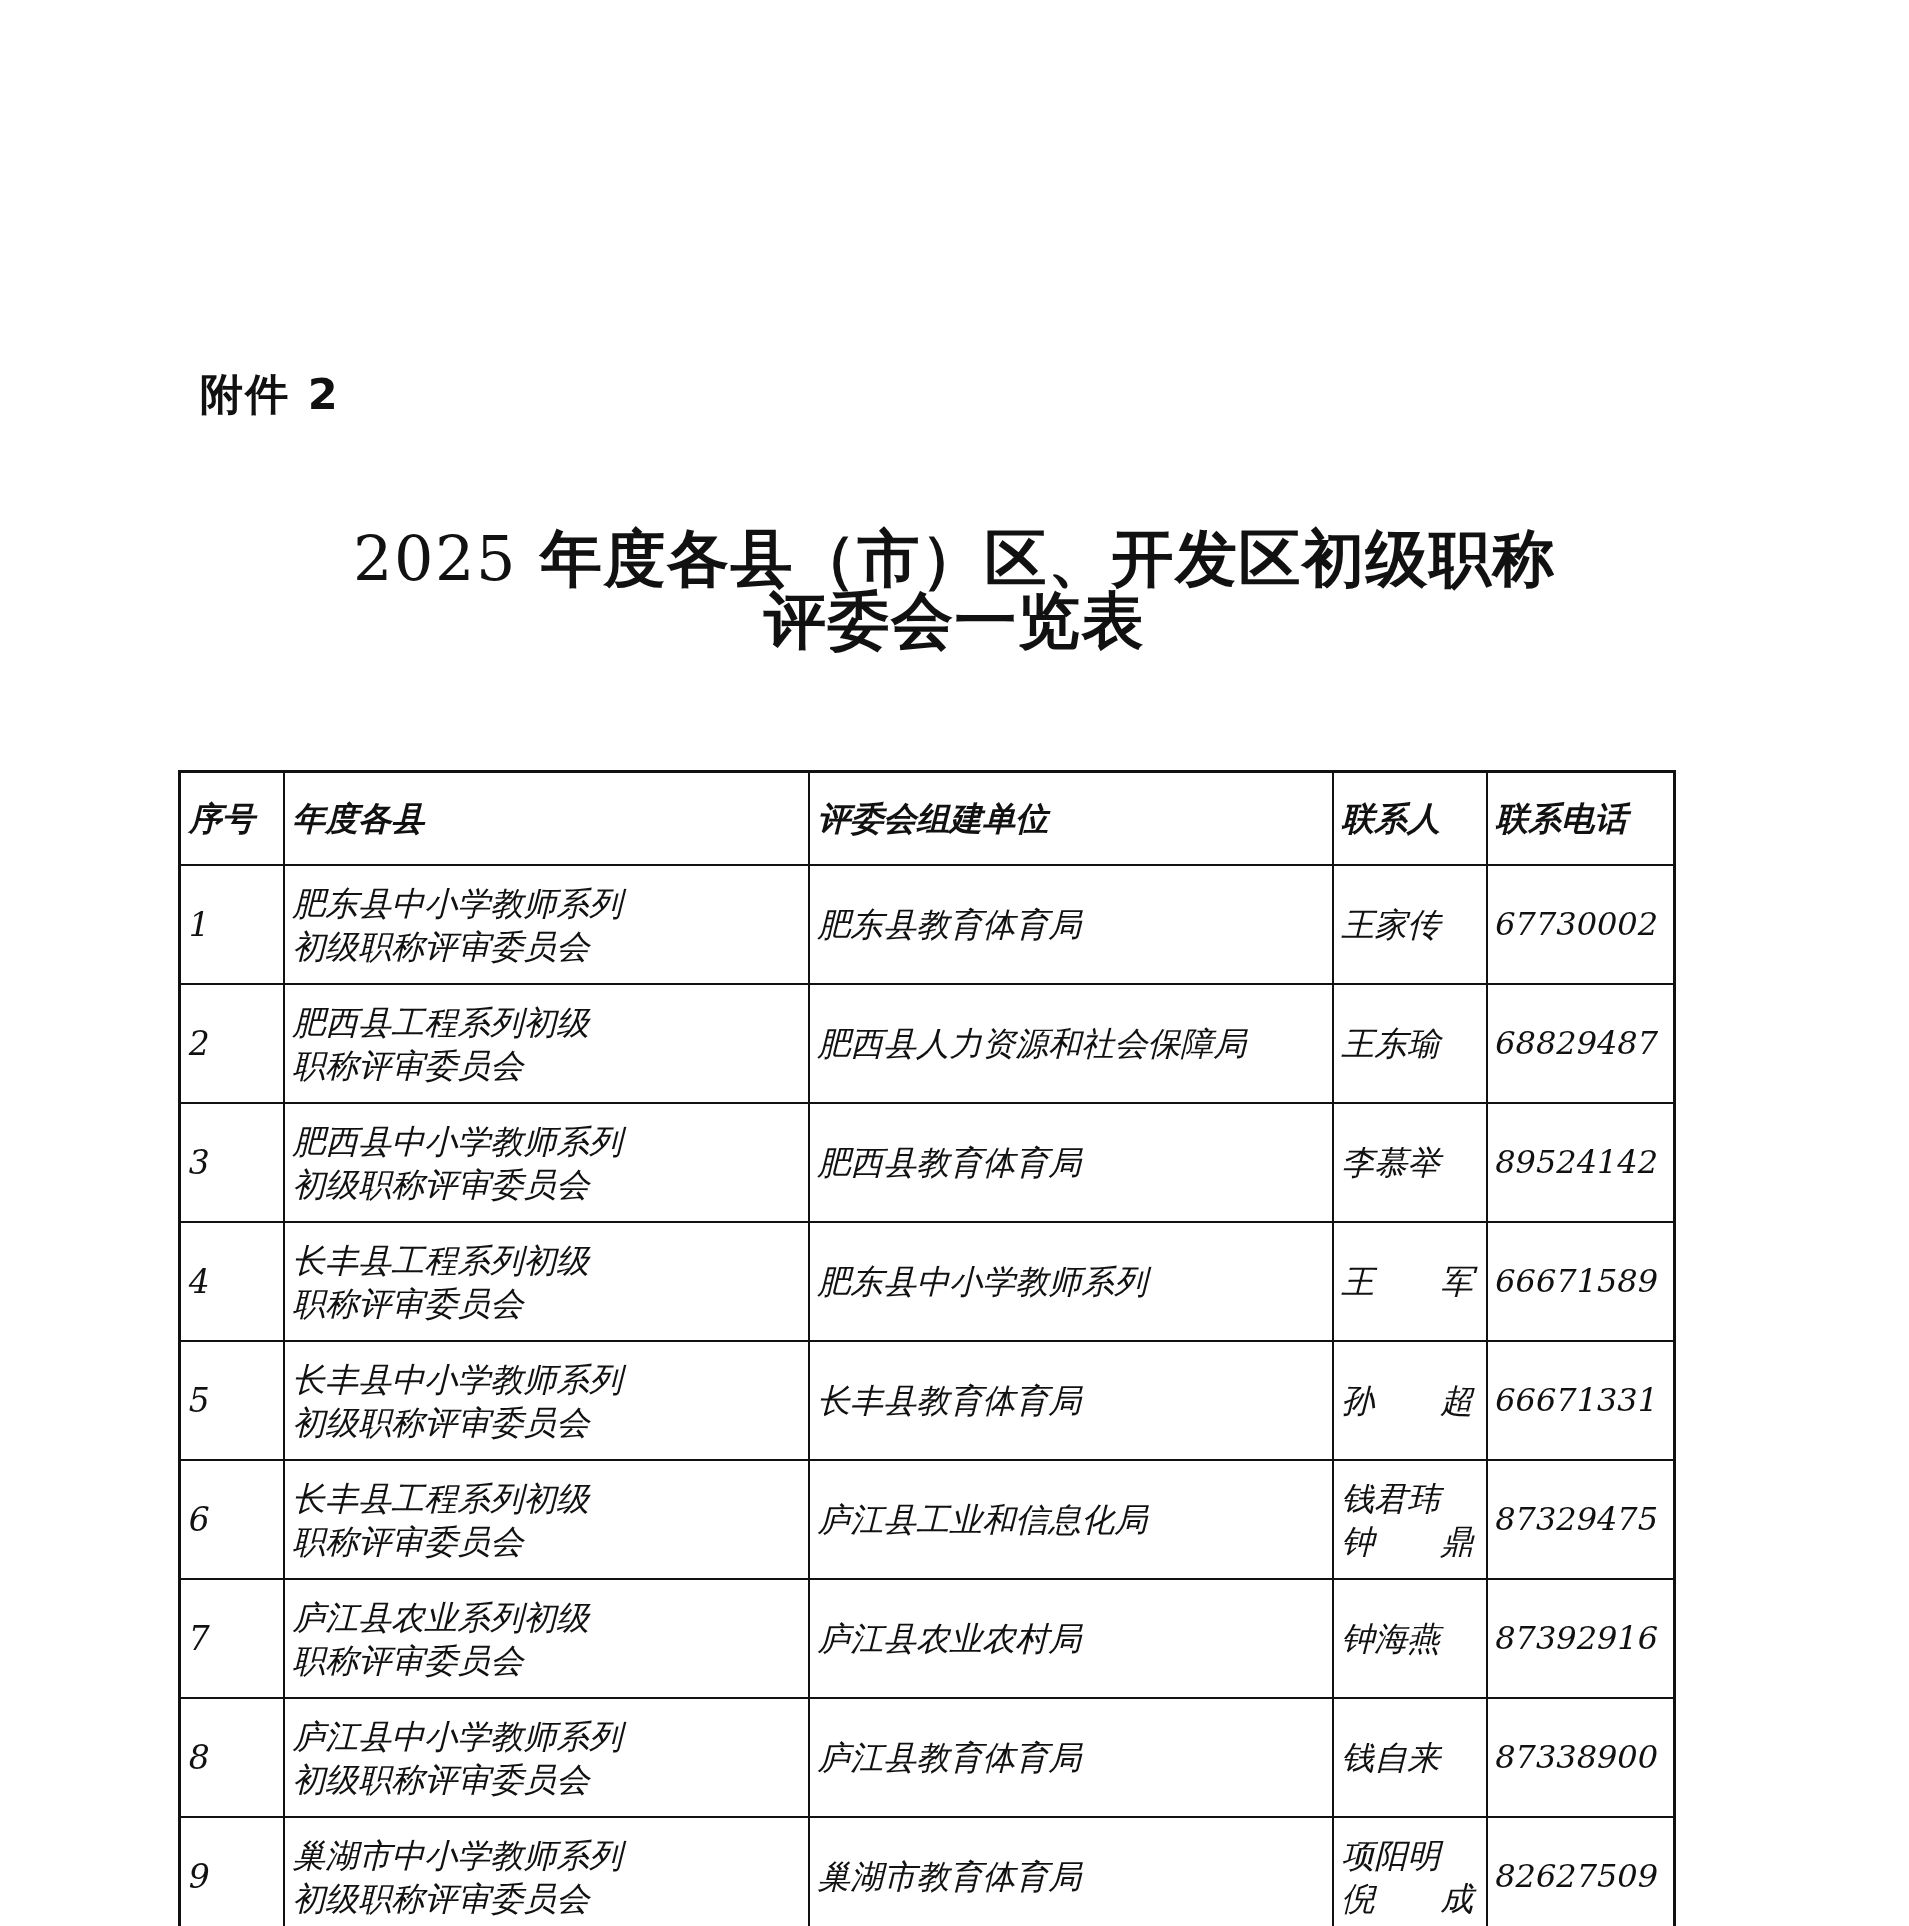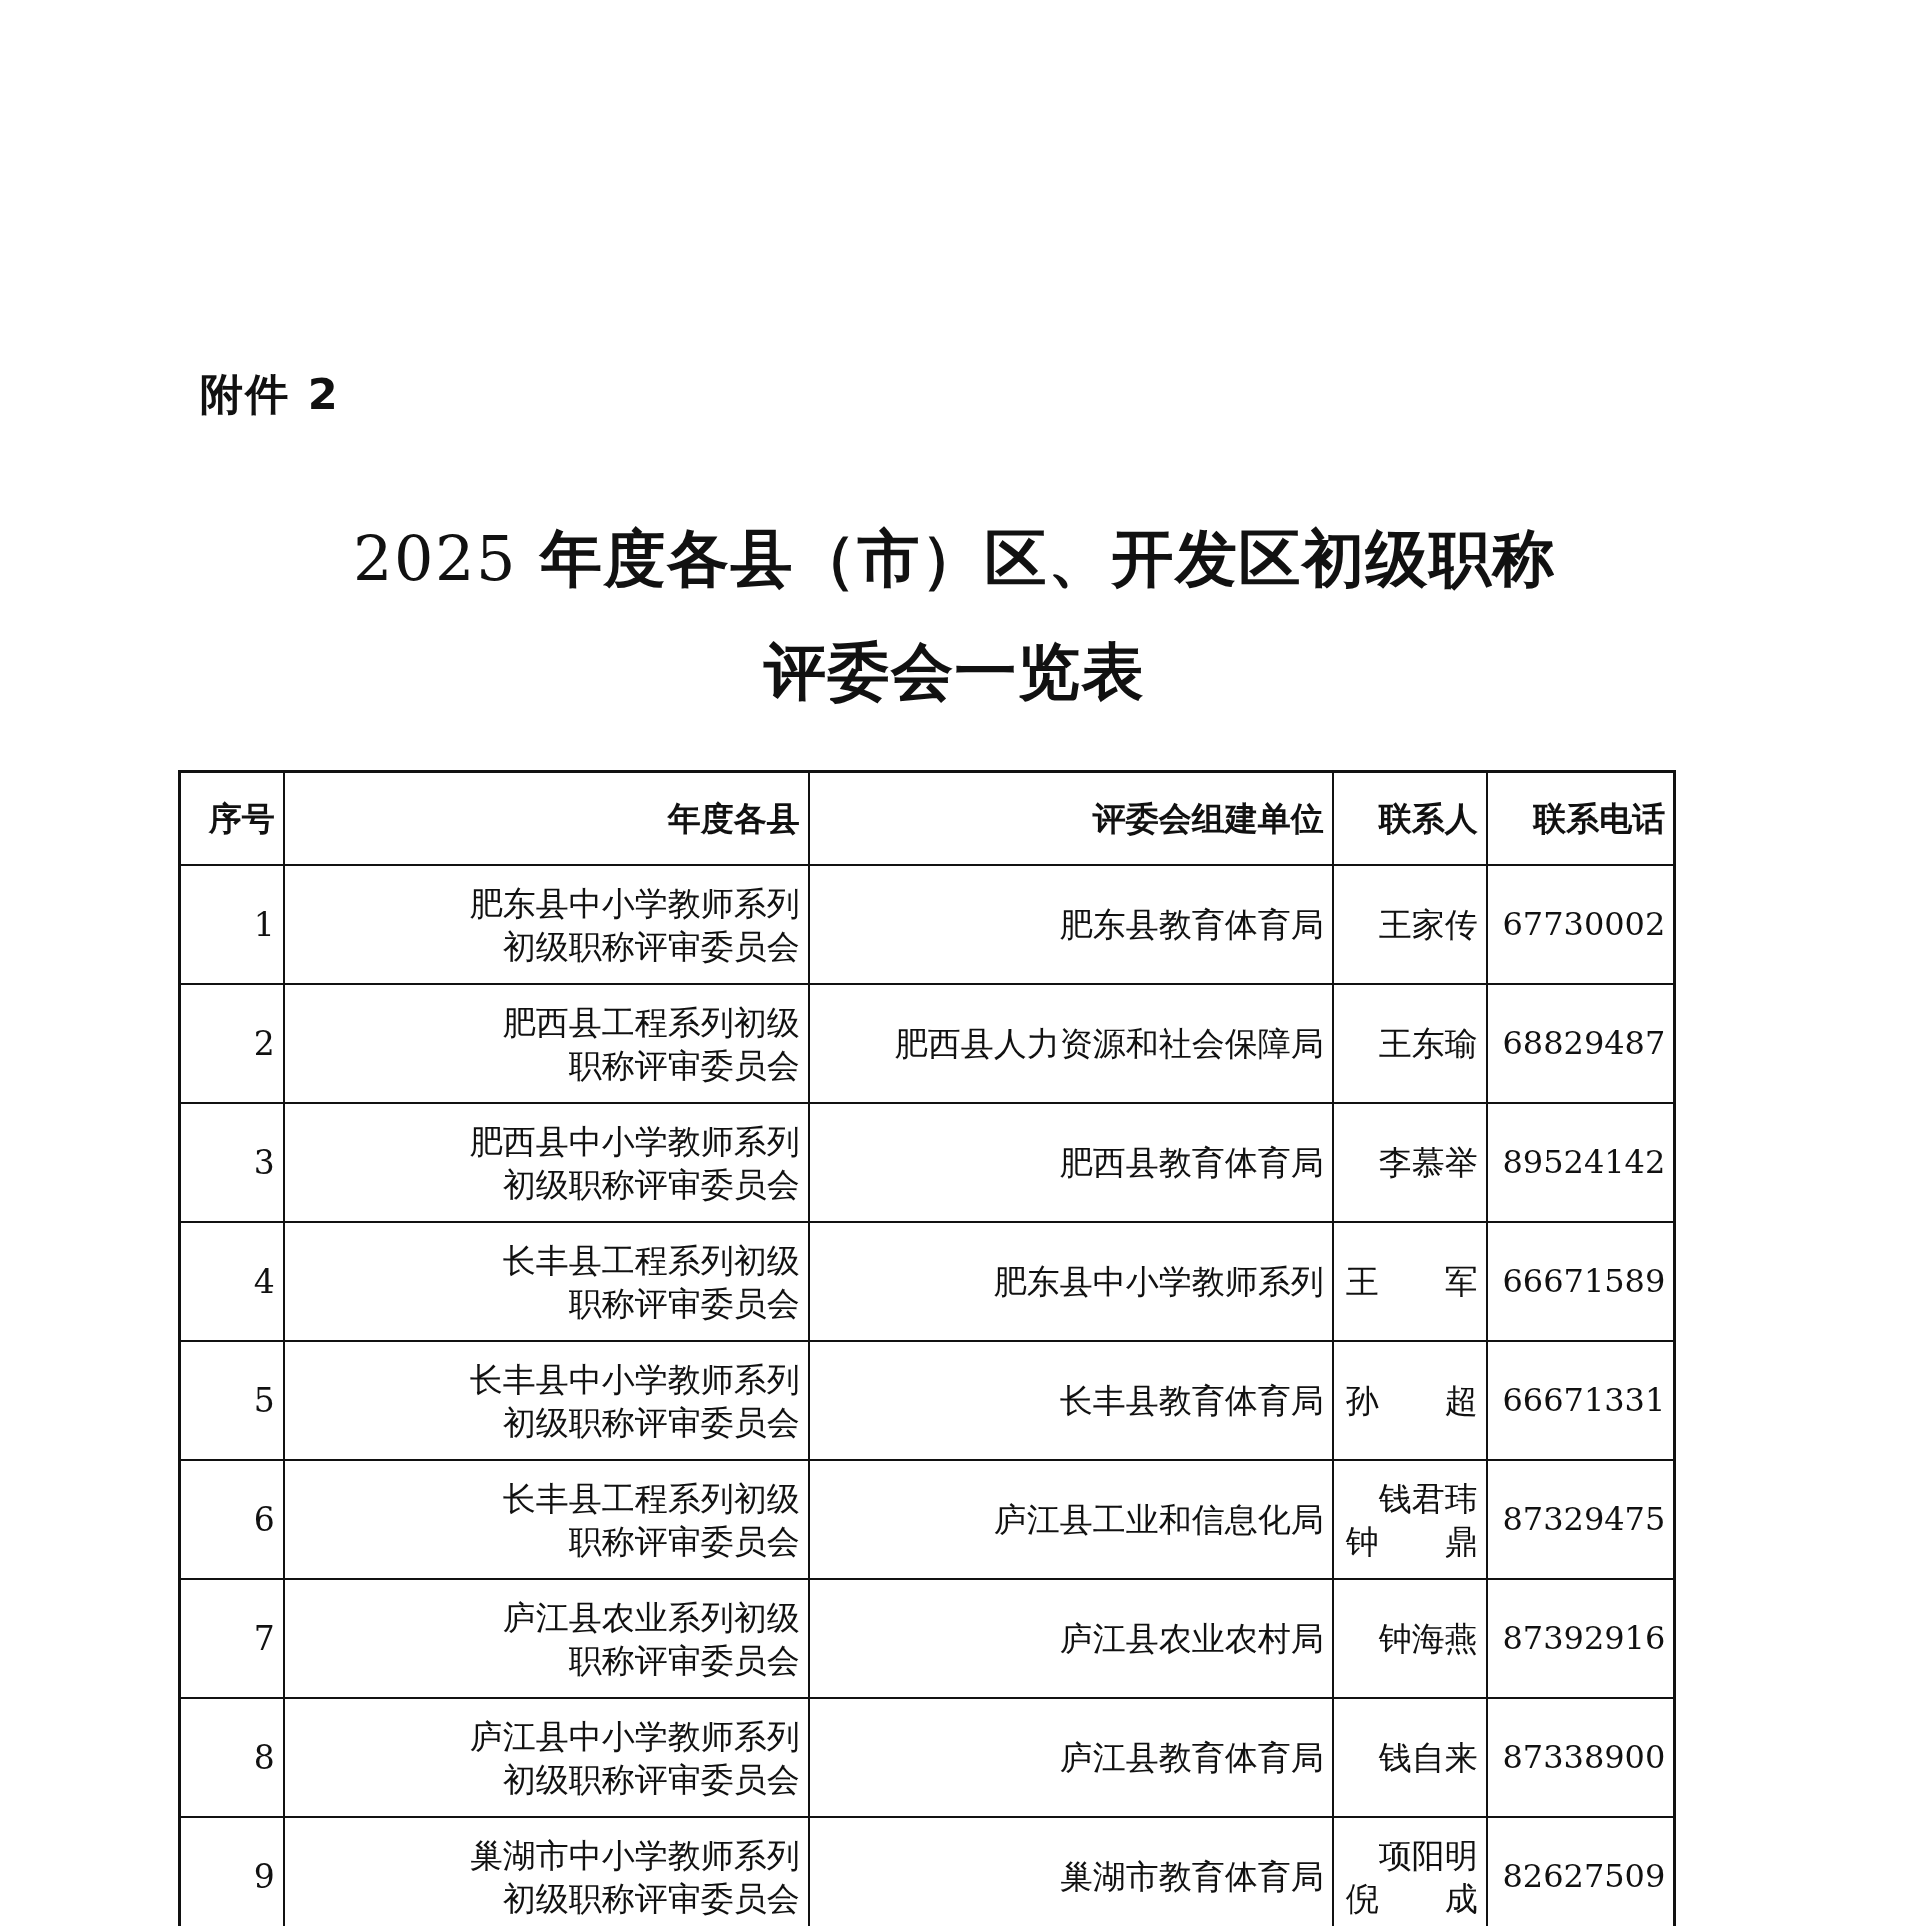--- a/index.html
+++ b/index.html
@@ -29,44 +29,45 @@
       left: 0;
       width: 1909px;
       text-align: center;
       font-family: "DejaVu Sans", "Liberation Sans", sans-serif;
       font-weight: bold;
       font-size: 62px;
       line-height: 1;
       letter-spacing: 1.5px;
     }
     .doc-title.line1 { top: 528px; }
-    .doc-title.line2 { top: 641px; }
+    .doc-title.line2 { top: 590px; }
     .doc-title .year {
       font-family: "DejaVu Serif", "Liberation Serif", serif;
       font-weight: normal;
       margin-top: 35px;
     }
     table.committee-table {
       position: absolute;
       left: 178px;
       top: 770px;
       width: 1495px;
       border-collapse: collapse;
       table-layout: fixed;
       border: 3.1px solid #111;
     }
     table.committee-table th,
     table.committee-table td {
       border: 2.3px solid #111;
-      text-align: right;
+      text-align: left;
       vertical-align: middle;
       padding: 0 7.7px;
       font-size: 33px;
       line-height: 43px;
       font-family: "DejaVu Sans", "Liberation Sans", sans-serif;
+      font-style: italic;
     }
     table.committee-table th {
       height: 91px;
       font-weight: bold;
       font-size: 33px;
     }
     table.committee-table td {
       height: 117px;
     }
     td.num, td.phone {

